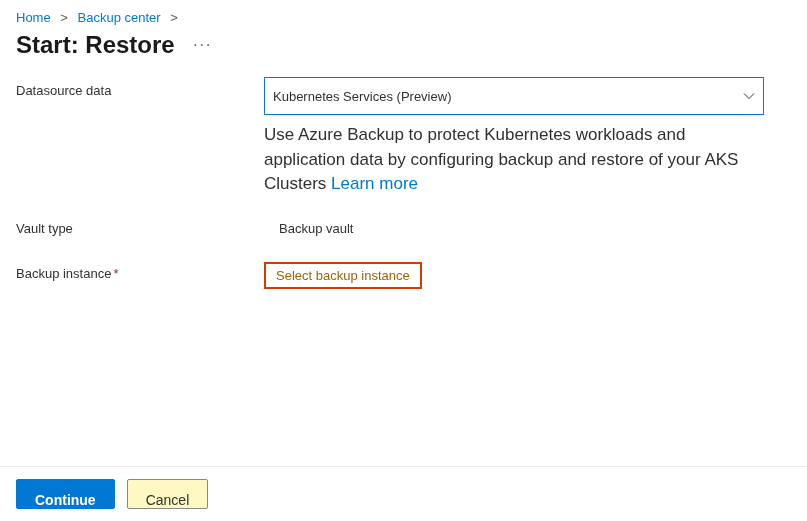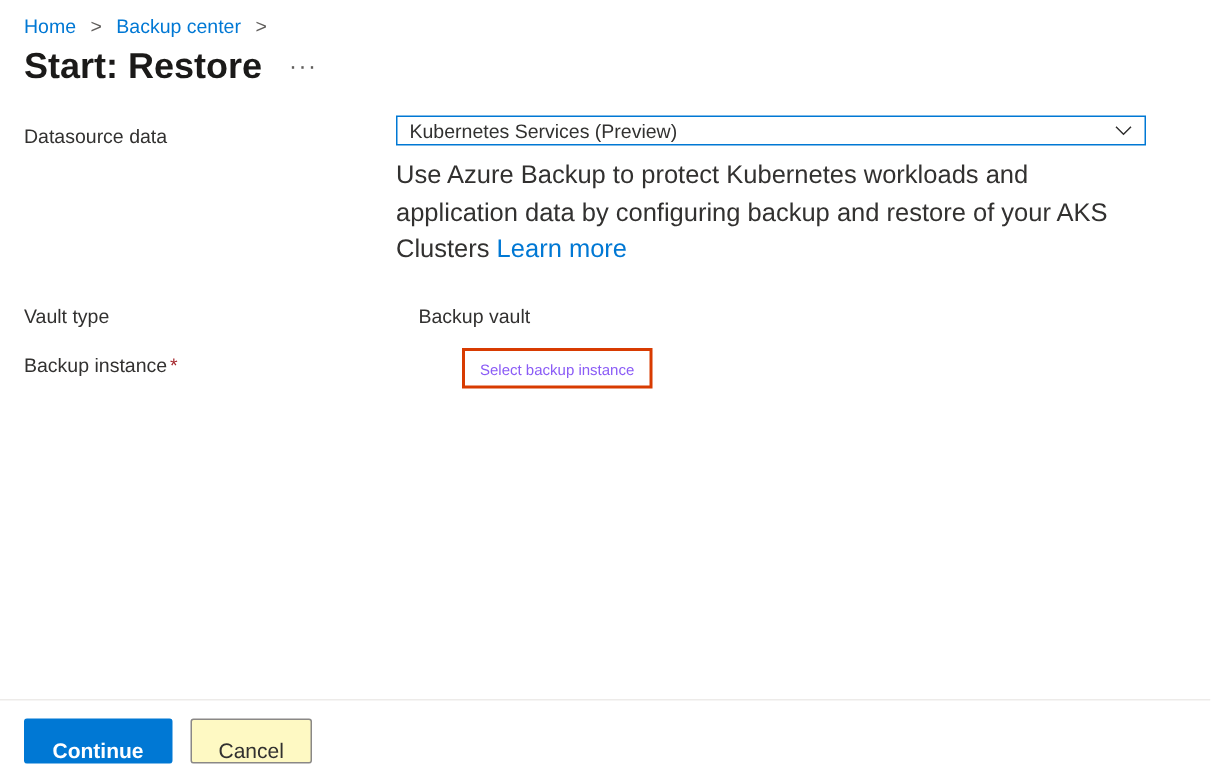--- a/index.html
+++ b/index.html
@@ -57,21 +57,21 @@
       font-size: 13px;
       color: #323130;
     }
     .form-control-col {
       flex: 1;
       max-width: 500px;
     }
     .req { color: #a4262c; margin-left: 2px; }
     .select-box {
       width: 100%;
-      height: 20px;
+      height: 38px;
       border: 1px solid #0078d4;
       display: flex;
       align-items: center;
       justify-content: space-between;
       padding: 0 8px;
       font-size: 13px;
       cursor: pointer;
       background: #fff;
     }
     .select-box .chev svg { display:block; }
@@ -87,24 +87,24 @@
       font-size: 13px;
       margin-left: 15px;
     }
     .select-link-wrap {
       display: inline-block;
       border: 2px solid #d83b01;
       padding: 4px 10px;
       margin-top: 2px;
     }
     .select-link {
-      color: #8b5cf6;
+      color: #a16207;
       text-decoration: none;
       cursor: pointer;
-      font-size: 10px;
+      font-size: 13px;
     }
     .footer {
       position: absolute;
       left: 0; right: 0; bottom: 0;
       border-top: 1px solid #edebe9;
       padding: 12px 16px;
       display: flex;
       gap: 12px;
       align-items: center;
     }
@@ -162,21 +162,21 @@
     </div>
   </div>
 
   <div class="form-row" style="margin-top:18px;">
     <div class="form-label">Vault type</div>
     <div class="form-control-col">
       <div class="static-value">Backup vault</div>
     </div>
   </div>
 
-  <div class="form-row" style="margin-top:12px;gap:44px;">
+  <div class="form-row" style="margin-top:24px;">
     <div class="form-label">
       <span>Backup instance</span><span class="req">*</span>
     </div>
     <div class="form-control-col">
       <span class="select-link-wrap">
         <a class="select-link">Select backup instance</a>
       </span>
     </div>
   </div>
 

